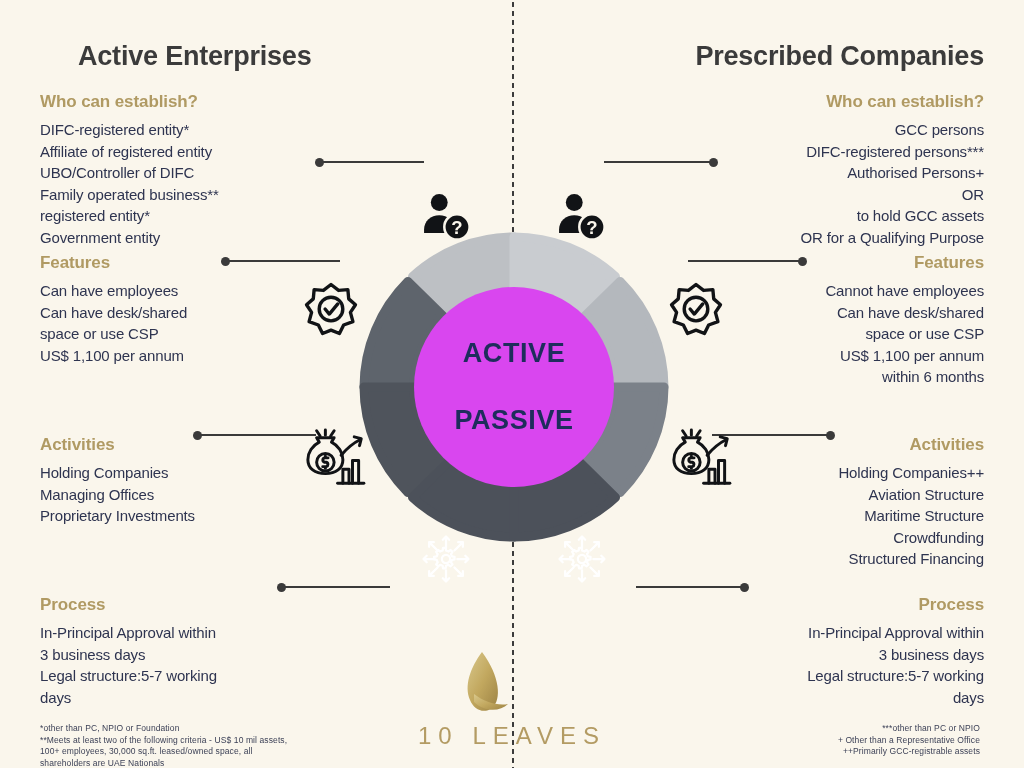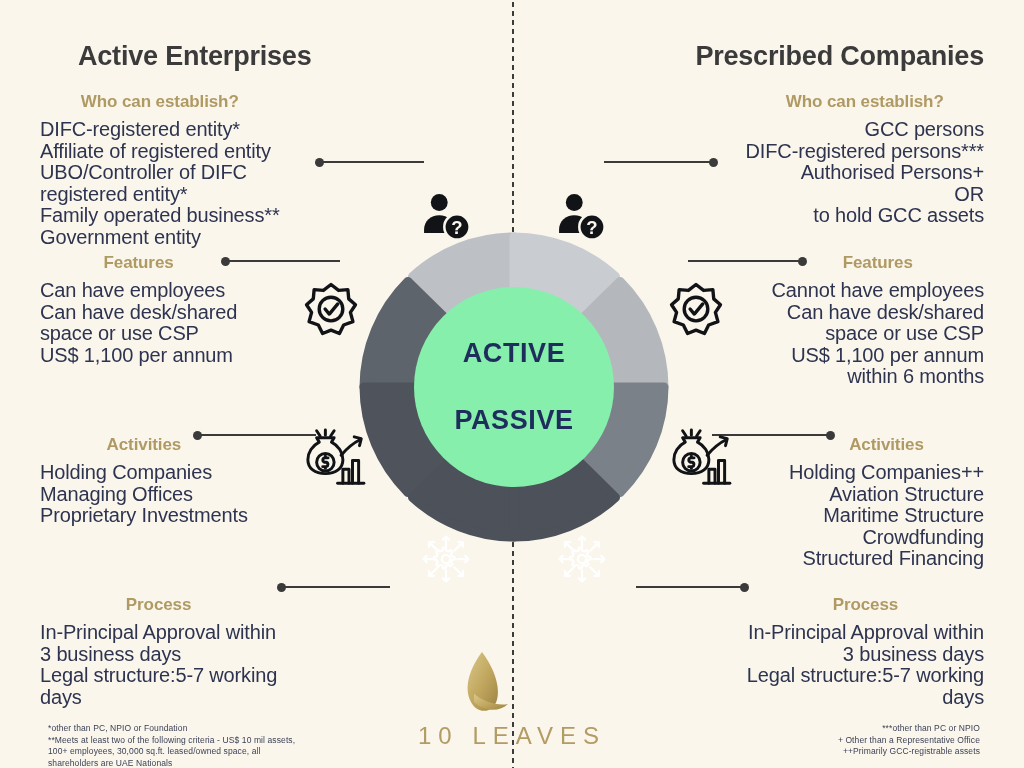--- a/index.html
+++ b/index.html
@@ -27,53 +27,52 @@
   .col-title.left{left:52px;top:41px;margin-left:26px;}
   .col-title.right{right:40px;top:41px;text-align:right;}
 
   
   .block{position:absolute;}
   .block.left{left:40px;text-align:left;}
   .block.right{right:40px;text-align:right;}
   .block h3{
     margin:0 0 7px 0;font-size:17px;font-weight:bold;color:#b09a63;
     letter-spacing:-0.1px;
-    text-align:center;
   }
   .block ul{margin:0;padding:0;list-style:none;}
   .block li{
-    font-size:20px;line-height:21.5px;color:#2e3450;
+    font-size:15px;line-height:21.5px;color:#2e3450;
     letter-spacing:-0.15px;white-space:nowrap;
   }
 
   
   .footnote{
     position:absolute;font-size:8.5px;line-height:11.5px;color:#3a3f55;
     letter-spacing:0.1px;
   }
-  .footnote.left{left:48px;top:723px;width:260px;text-align:left;}
+  .footnote.left{left:40px;top:723px;width:260px;text-align:left;}
   .footnote.right{right:44px;top:723px;width:260px;text-align:right;}
   .footnote div{white-space:nowrap;}
   .footnote.left div{white-space:normal;}
 
   
   .connector{position:absolute;height:2px;background:#3a3a3a;}
   .connector .dot{
     position:absolute;width:9px;height:9px;border-radius:50%;
     background:#3a3a3a;top:-3.5px;
   }
   .connector.l .dot{left:-1px;}
   .connector.r .dot{right:-1px;}
 
   
   .donut{position:absolute;left:364px;top:237px;width:300px;height:300px;}
   .donut svg{display:block;overflow:visible;}
   .hub{
     position:absolute;left:414px;top:287px;width:200px;height:200px;
-    border-radius:50%;background:#86efac;
+    border-radius:50%;background:#d946ef;
     display:flex;flex-direction:column;align-items:center;justify-content:center;
     gap:36px;
   }
   .hub span{
     font-size:27px;font-weight:bold;color:#1e2d5c;letter-spacing:0.6px;
   }
 
   
   .seg-icon{position:absolute;width:54px;height:54px;}
   .seg-icon svg{width:100%;height:100%;display:block;}
@@ -96,22 +95,22 @@
 
   <div class="col-title left">Active Enterprises</div>
   <div class="col-title right">Prescribed Companies</div>
 
   <div class="block left" style="top:92px">
     <h3>Who can establish?</h3>
     <ul>
       <li>DIFC-registered entity*</li>
       <li>Affiliate of registered entity</li>
       <li>UBO/Controller of DIFC</li>
+      <li>Family operated business**</li>
       <li>registered entity*</li>
-      <li>Family operated business**</li>
       <li>Government entity</li>
     </ul>
   </div>
 
   <div class="block left" style="top:253px">
     <h3>Features</h3>
     <ul>
       <li>Can have employees</li>
       <li>Can have desk/shared</li>
       <li>space or use CSP</li>
@@ -139,20 +138,21 @@
   </div>
 
   <div class="block right" style="top:92px">
     <h3>Who can establish?</h3>
     <ul>
       <li>GCC persons</li>
       <li>DIFC-registered persons***</li>
       <li>Authorised Persons+</li>
       <li>OR</li>
       <li>to hold GCC assets</li>
+      <li>OR for a Qualifying Purpose</li>
     </ul>
   </div>
 
   <div class="block right" style="top:253px">
     <h3>Features</h3>
     <ul>
       <li>Cannot have employees</li>
       <li>Can have desk/shared</li>
       <li>space or use CSP</li>
       <li>US$ 1,100 per annum</li>

